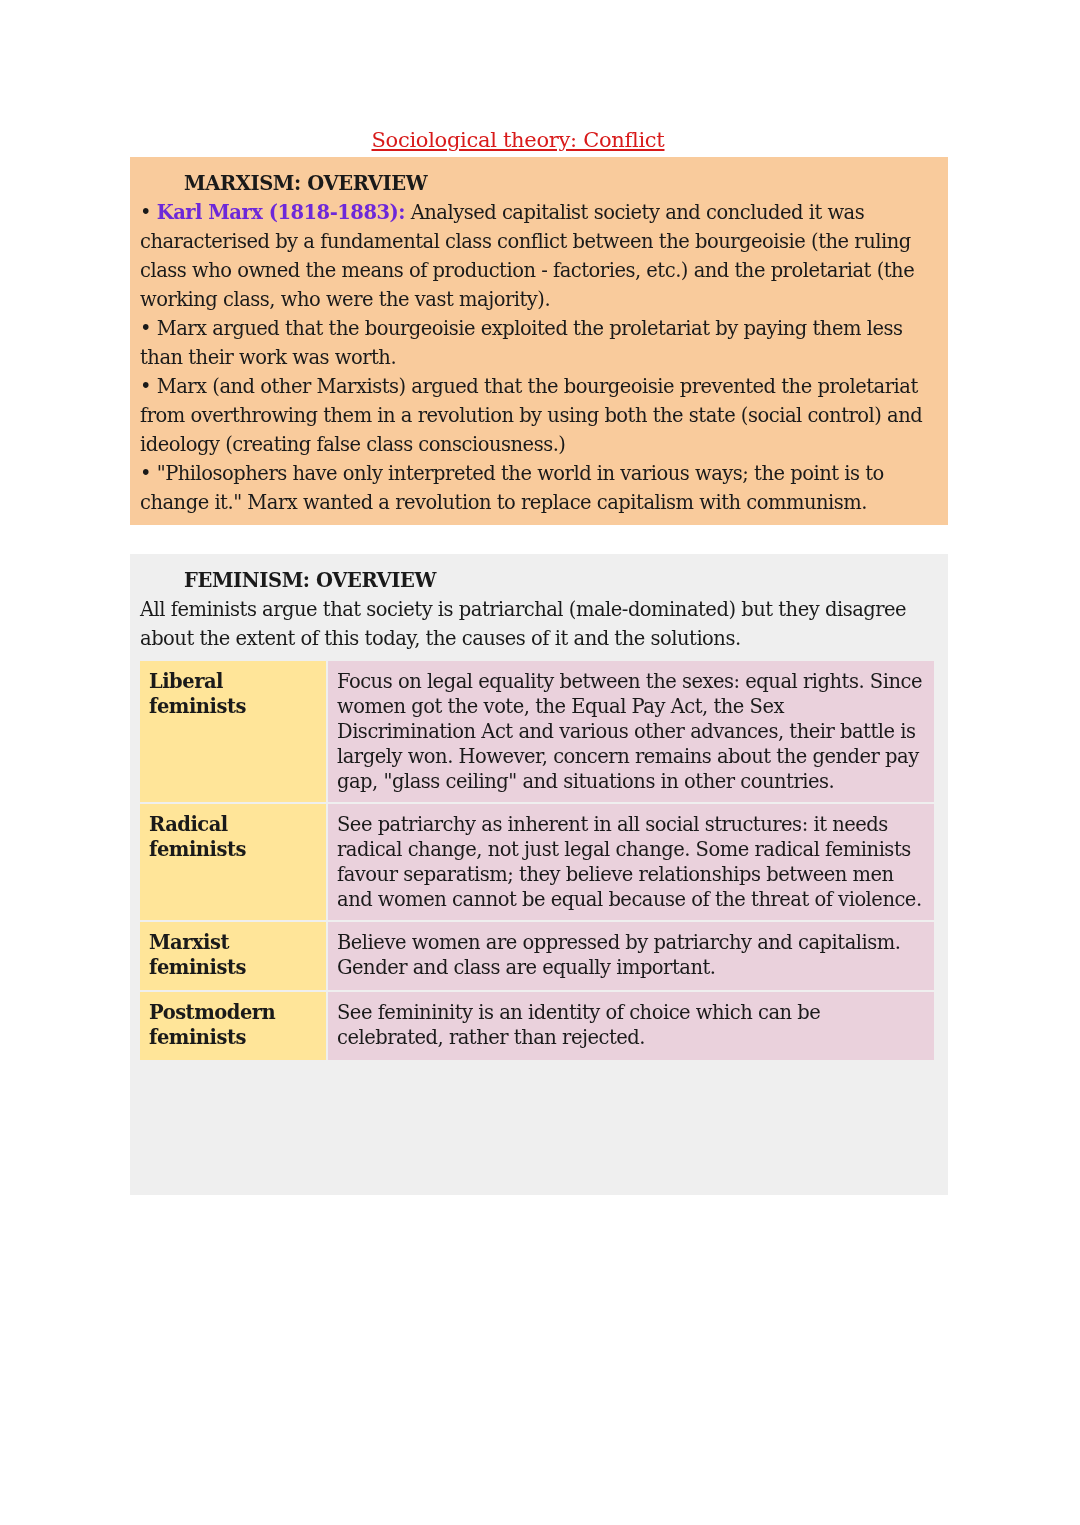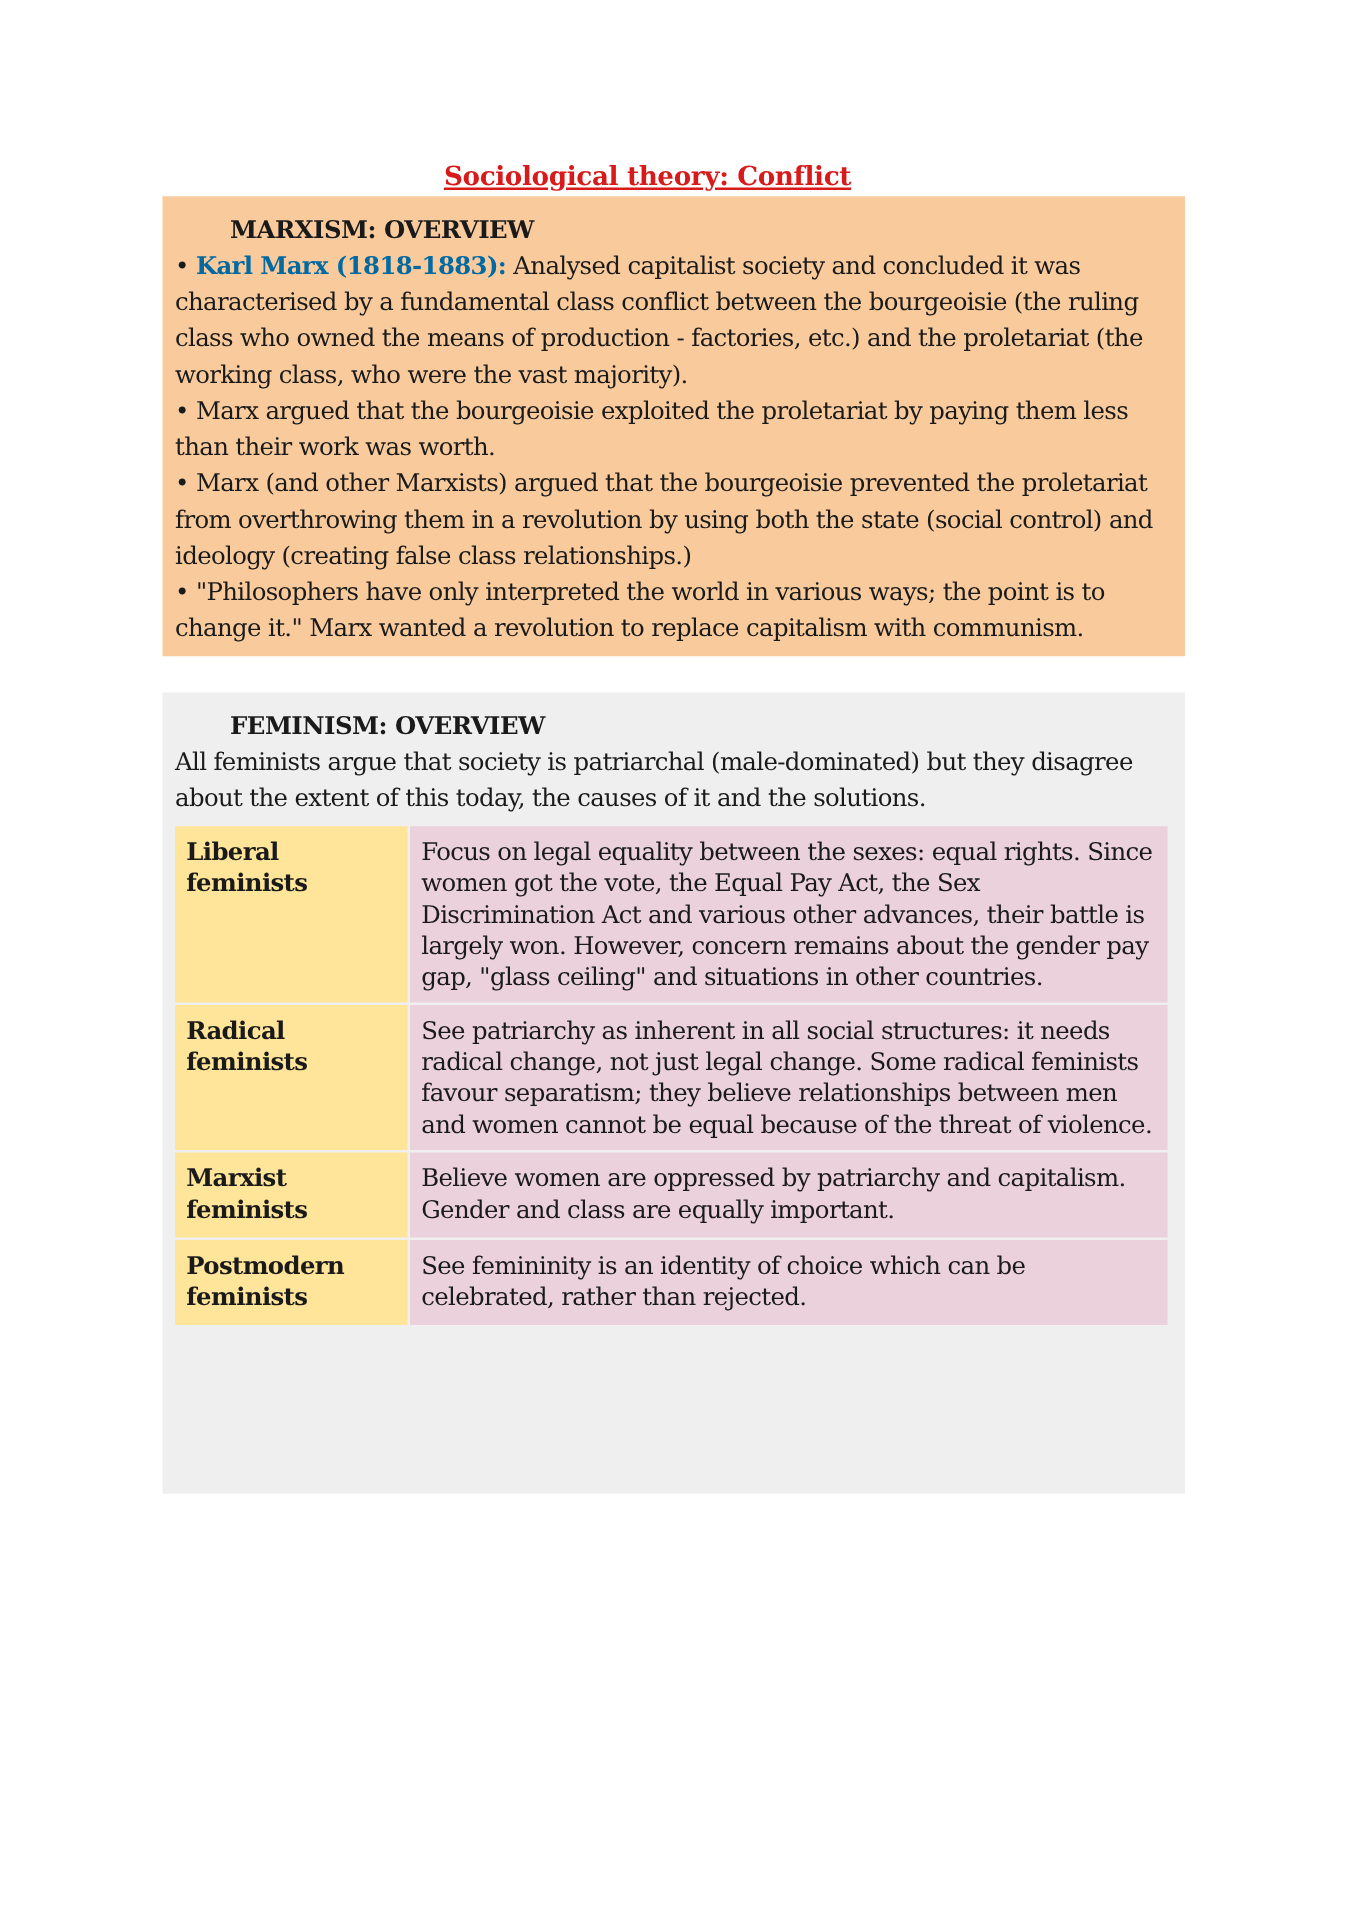--- a/index.html
+++ b/index.html
@@ -1,42 +1,42 @@
 <!DOCTYPE html>
 <html><head>
 <meta charset="utf-8">
 <style>
   html, body { margin: 0; padding: 0; background: #ffffff; }
   body { width: 1080px; height: 1525px; position: relative; overflow: hidden;
          font-family: "DejaVu Serif", "Liberation Serif", serif; color: #1a1a1a; }
   .title { position: absolute; left: 0; top: 128px; width: 1036px; text-align: center;
-           font-size: 21px; font-weight: bold; color: #d81a1a; text-decoration: underline;
+           font-size: 21px; font-weight: normal; color: #d81a1a; text-decoration: underline;
            letter-spacing: -0.3px; }
   .box { position: absolute; left: 130px; width: 818px; box-sizing: border-box; }
   .marx { top: 157px; height: 368px; background: #f9cb9c; padding: 12px 10px 0 10px; }
   .fem { top: 554px; height: 641px; background: #efefef; padding: 12px 10px 0 10px; }
   .hd { font-weight: bold; font-size: 19.5px; line-height: 29px; letter-spacing: -0.4px; margin-left: 44px; }
   .p { font-size: 19.5px; line-height: 29px; letter-spacing: -0.5px; }
   .p b { font-weight: normal; }
-  .name { color: #0369a1; font-weight: bold; }
+  .name { color: #6d28d9; font-weight: bold; }
   table { border-collapse: separate; border-spacing: 2px; margin-left: -2px; margin-top: 6px; width: 798px; }
   td { vertical-align: top; font-size: 19.5px; line-height: 25px; letter-spacing: -0.5px; padding: 8px 9px; }
   td.k { background: #ffe599; width: 168px; font-weight: bold; }
   td.v { background: #ead1dc; }
 </style>
 </head>
 <body>
 
 <div class="title">Sociological theory: Conflict</div>
 
 <div class="box marx">
   <div class="hd">MARXISM: OVERVIEW</div>
   <div class="p"><span>• </span><span class="name">Karl Marx (1818-1883):</span><span> Analysed capitalist society and concluded it was characterised by a fundamental class conflict between the </span><b>bourgeoisie</b><span> (the ruling class who owned the </span><b>means of production</b><span> - factories, etc.) and the </span><b>proletariat</b><span> (the working class, who were the vast majority).</span></div>
   <div class="p"><span>• </span><span>Marx argued that the bourgeoisie exploited the proletariat by paying them less than their work was worth.</span></div>
-  <div class="p"><span>• </span><span>Marx (and other Marxists) argued that the bourgeoisie prevented the proletariat from overthrowing them in a revolution by using both the state (social control) and ideology (creating </span><b>false class relationships</b><span>.)</span></div>
+  <div class="p"><span>• </span><span>Marx (and other Marxists) argued that the bourgeoisie prevented the proletariat from overthrowing them in a revolution by using both the state (social control) and ideology (creating </span><b>false class consciousness</b><span>.)</span></div>
   <div class="p"><span>• </span><span>"Philosophers have only interpreted the world in various ways; the point is to change it." Marx wanted a revolution to replace capitalism with communism.</span></div>
 </div>
 
 <div class="box fem">
   <div class="hd">FEMINISM: OVERVIEW</div>
   <div class="p">All feminists argue that society is patriarchal (male-dominated) but they disagree about the extent of this today, the causes of it and the solutions.</div>
   <table>
     <tbody>
         <tr style="height:136px">
       <td class="k">Liberal feminists</td>

